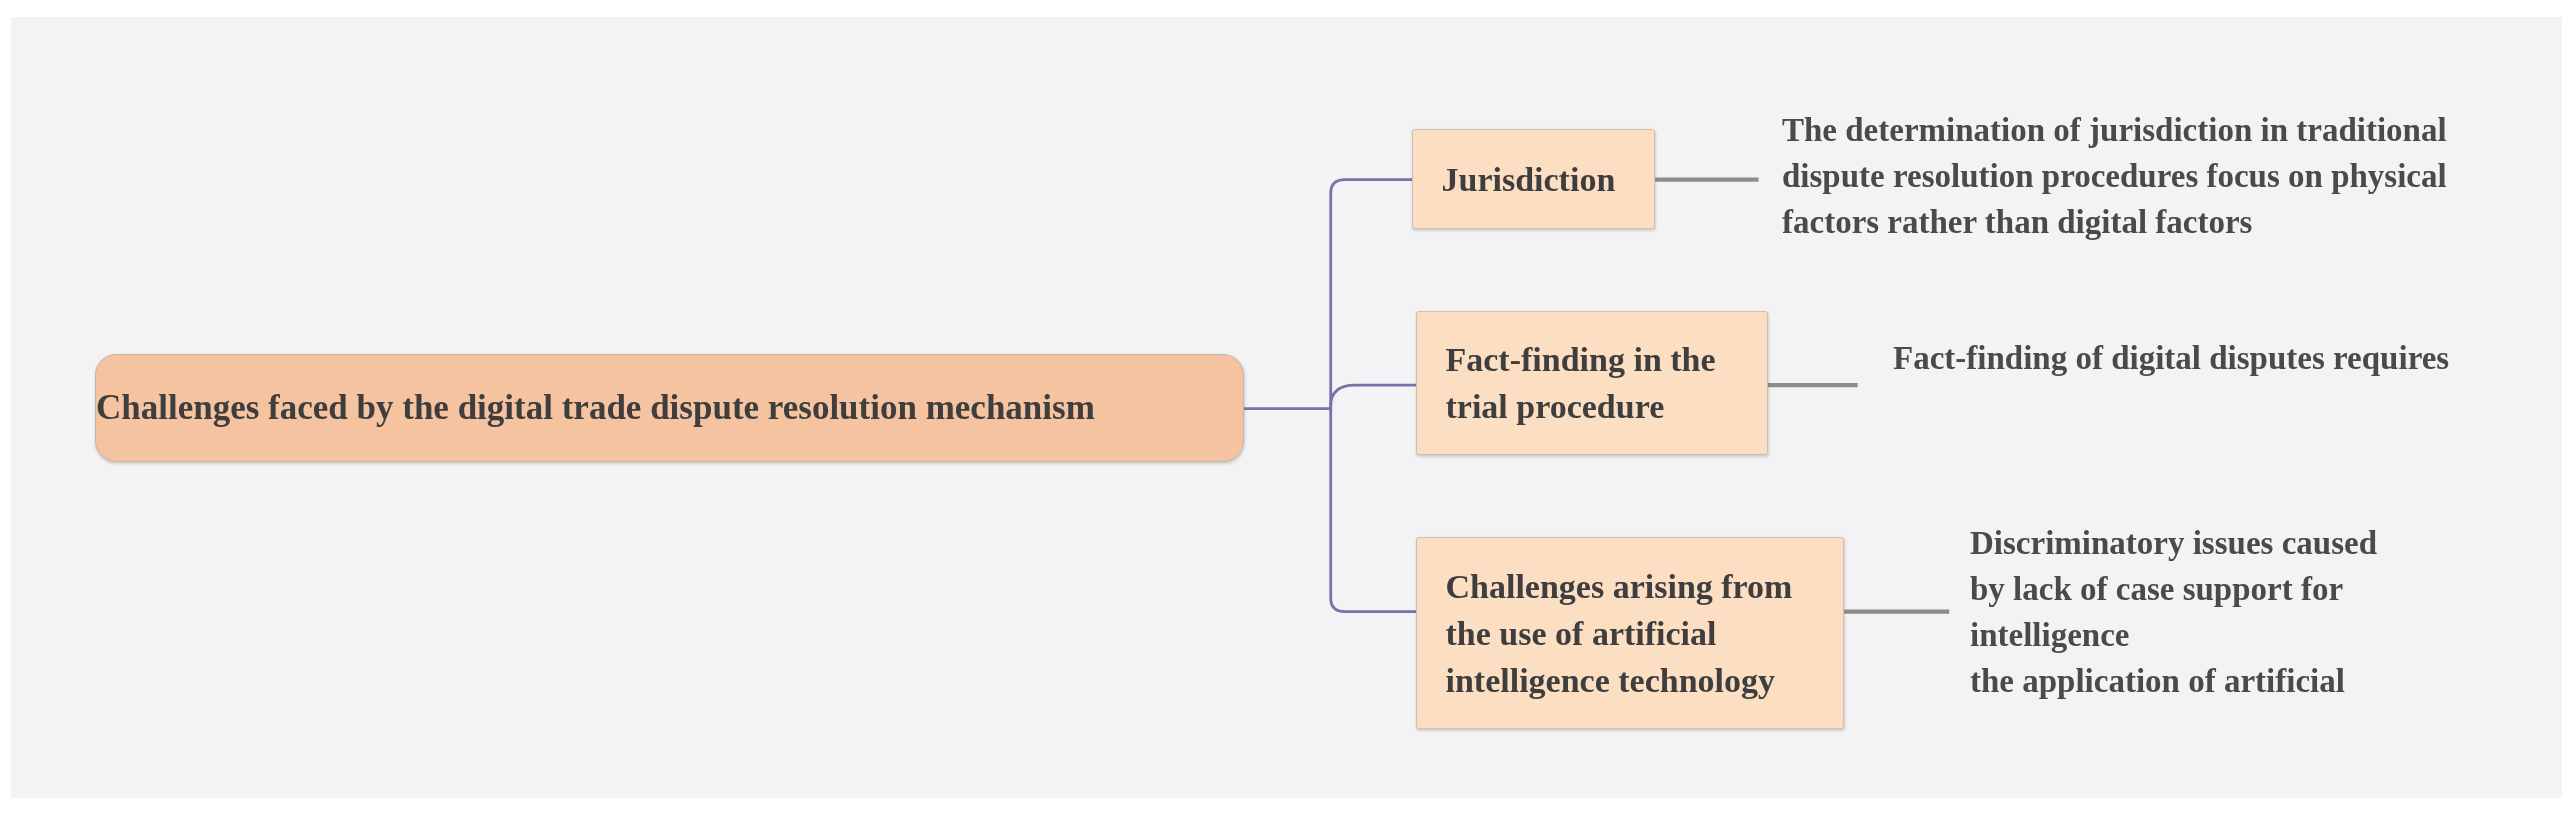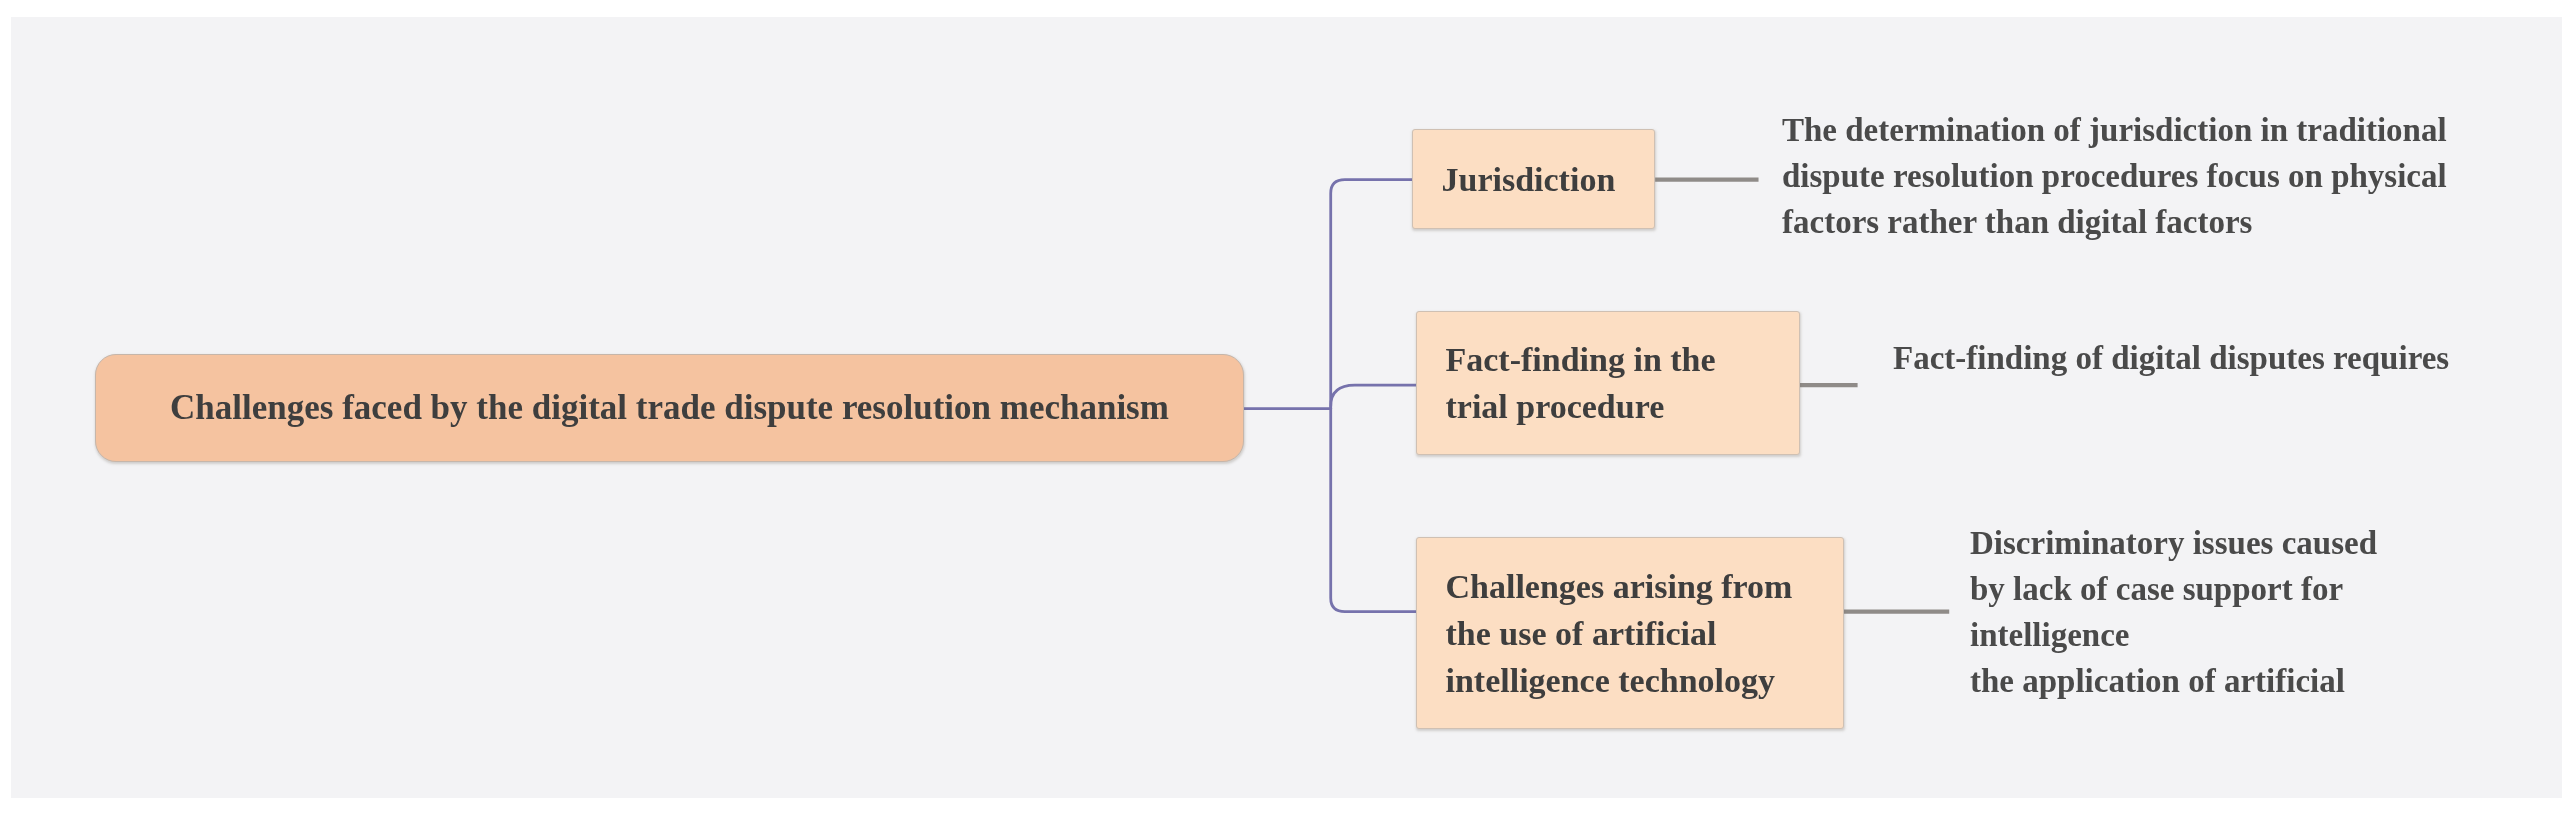--- a/index.html
+++ b/index.html
@@ -46,31 +46,30 @@
     white-space: nowrap;
   }
   .root {
     left: 95px;
     top: 354px;
     width: 1149px;
     height: 108px;
     background: #f5c3a0;
     border-color: #c6b6aa;
     border-radius: 21px;
-    align-items: center;
     font-size: 35px;
   }
   .child {
     align-items: flex-start;
     padding-left: 28.5px;
     font-size: 34px;
     line-height: 47px;
   }
   .b1 { left: 1412px; top: 129px; width: 243px; height: 100px; }
-  .b2 { left: 1416px; top: 311px; width: 384px; height: 144px; }
+  .b2 { left: 1416px; top: 311px; width: 352px; height: 144px; }
   .b3 { left: 1416px; top: 537px; width: 428px; height: 192px; }
   .note {
     position: absolute;
     color: #4a4a4a;
     font-weight: bold;
     font-size: 33px;
     line-height: 46px;
   }
   .note .nline {
     white-space: nowrap;

